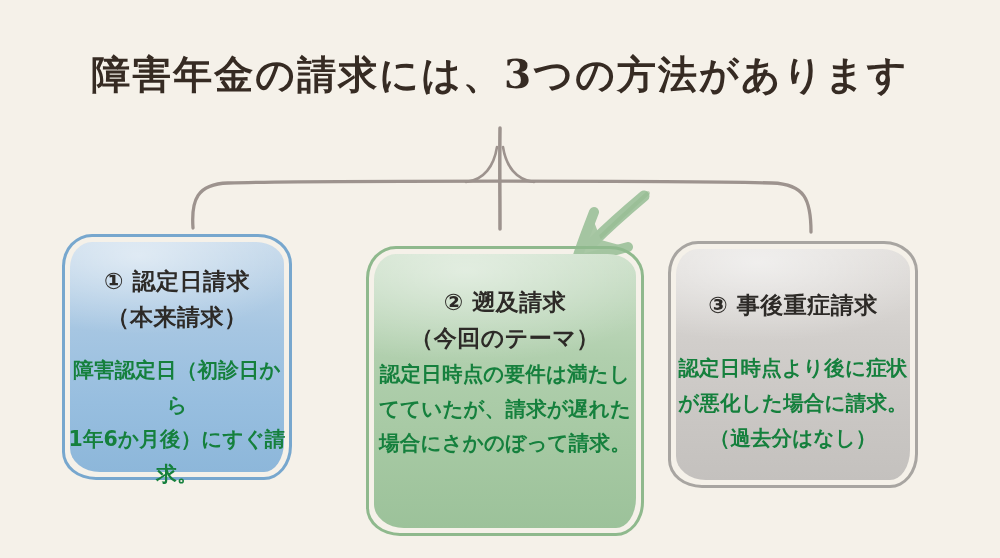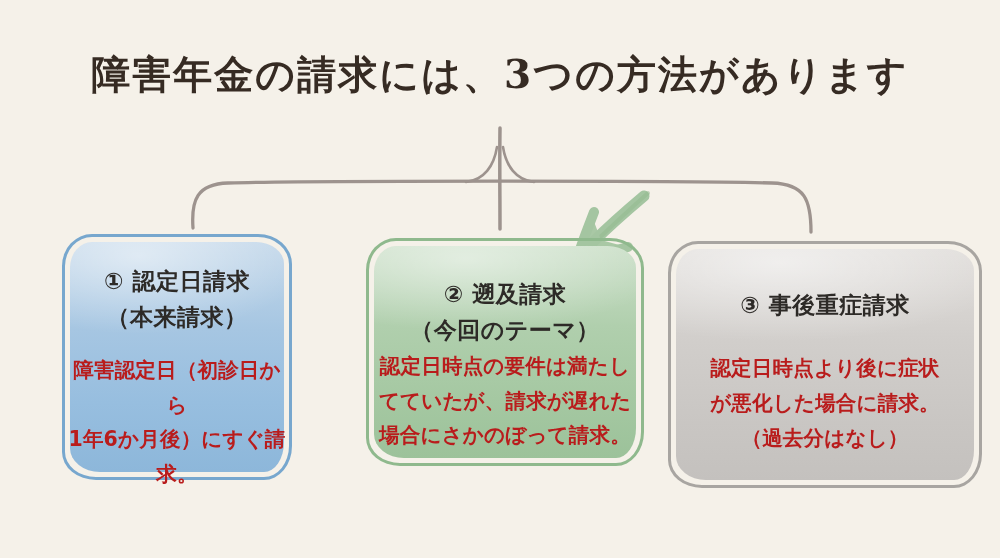--- a/index.html
+++ b/index.html
@@ -38,42 +38,42 @@
     position:absolute;inset:0;
     display:flex;flex-direction:column;align-items:center;
     text-align:center;
   }
   .card-title{
     margin:0;font-size:23px;font-weight:700;line-height:1.56;
     color:#2d2a27;white-space:pre-line;letter-spacing:0.5px;
   }
   .card-body{
     margin:0;font-size:20.5px;font-weight:600;line-height:1.7;
-    color:#b91c1c;white-space:pre-line;letter-spacing:0.2px;
+    color:#15803d;white-space:pre-line;letter-spacing:0.2px;
   }
 
   .card-blue{left:62px;top:234px;width:230px;height:246px;border-color:#77a7ce;}
   .card-blue .card-fill{
     background:
       radial-gradient(130% 55% at 32% 6%, rgba(255,255,255,.50), rgba(255,255,255,0) 62%),
       linear-gradient(180deg,#c4d8ea 0%,#a6c6e2 38%,#97bedf 70%,#8db7da 100%);
   }
   .card-blue .card-content{padding-top:27px;}
   .card-blue .card-body{margin-top:17px;}
 
-  .card-green{left:366px;top:238px;width:278px;height:228px;border-color:#8fb98d;}
+  .card-green{left:366px;top:246px;width:278px;height:290px;border-color:#8fb98d;}
   .card-green .card-fill{
     background:
       radial-gradient(130% 55% at 35% 6%, rgba(255,255,255,.48), rgba(255,255,255,0) 62%),
       linear-gradient(180deg,#cbdfc8 0%,#b0cfad 38%,#a5c8a2 72%,#9cc29a 100%);
   }
   .card-green .card-content{padding-top:36px;}
   .card-green .card-body{}
 
-  .card-gray{left:668px;top:241px;width:314px;height:247px;border-color:#a8a5a1;}
+  .card-gray{left:668px;top:241px;width:250px;height:247px;border-color:#a8a5a1;}
   .card-gray .card-fill{
     background:
       radial-gradient(130% 55% at 35% 6%, rgba(255,255,255,.55), rgba(255,255,255,0) 62%),
       linear-gradient(180deg,#e0ddda 0%,#d1cecb 40%,#c9c6c3 75%,#c4c1be 100%);
   }
   .card-gray .card-content{padding-top:44px;}
   .card-gray .card-body{margin-top:27px;}
 </style>
 </head>
 <body>

